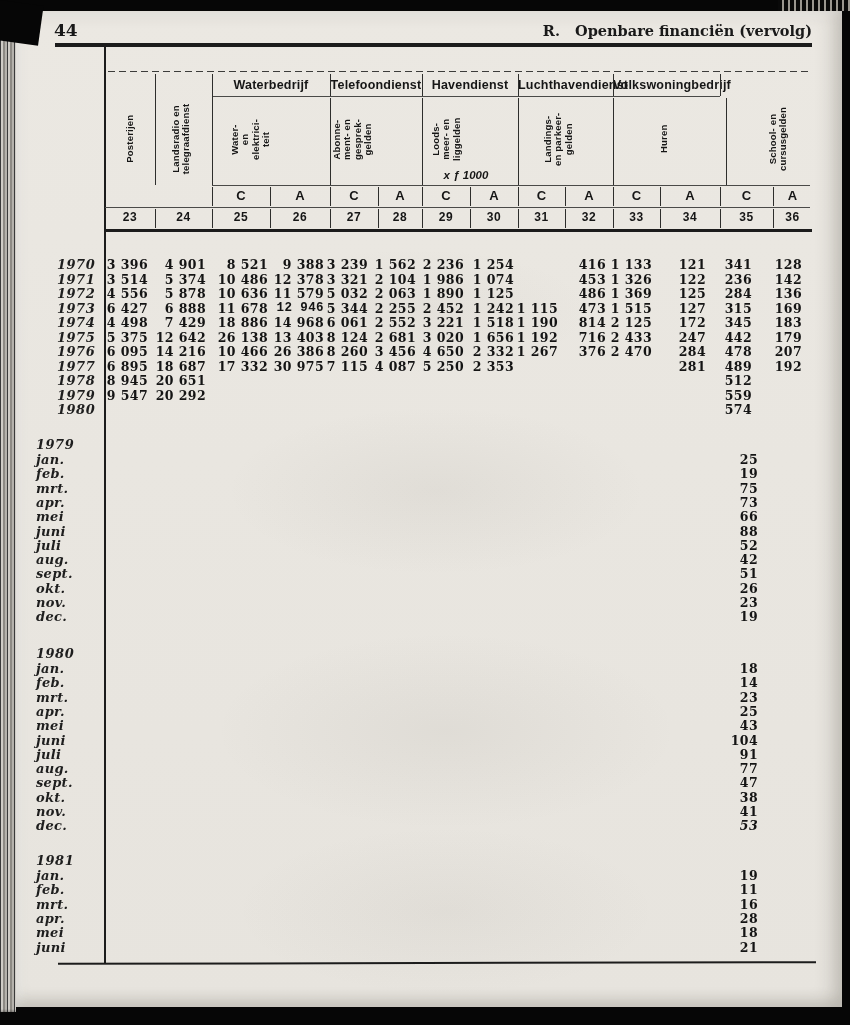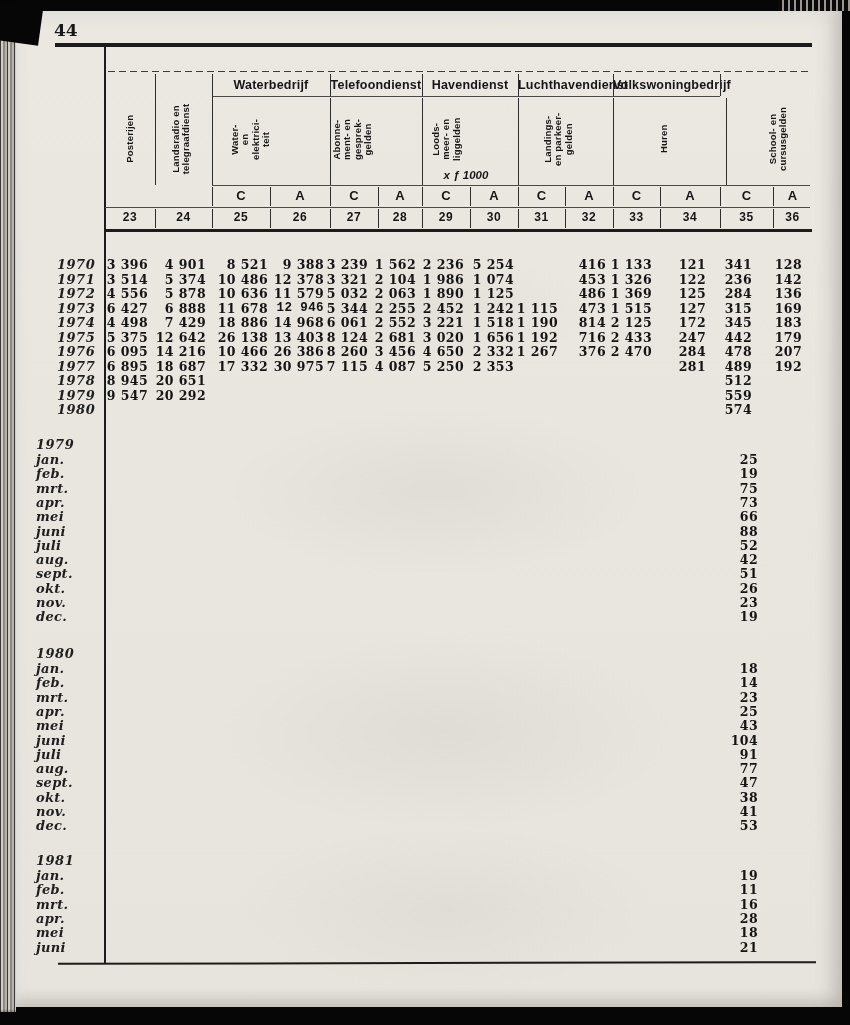--- a/index.html
+++ b/index.html
@@ -45,20 +45,21 @@
   .mon{font:italic 700 13px "DejaVu Serif",serif;color:#1e1e1e;letter-spacing:.3px;}
 </style>
 </head>
 <body>
 
 <div id="canvas">
   <div id="page"></div>
   <div id="bleed"></div>
 
   <div class="abs pgnum" style="left:54px;top:20px;">44</div>
+  <div class="abs section" style="left:392px;top:22px;width:420px;">R.   Openbare financiën (vervolg)</div>
   <div class="abs rule" style="left:55px;top:43px;width:757px;height:4px;"></div>
 
   <div class="abs dashed" style="left:108px;top:71px;width:702px;"></div>
 
   <div class="abs rule" style="left:104px;top:45px;width:2px;height:919px;"></div>
   <div class="abs thin" style="left:212px;top:185px;width:598px;height:1px;"></div>
   <div class="abs thin" style="left:105px;top:207px;width:705px;height:1px;"></div>
   <div class="abs rule" style="left:104px;top:229px;width:708px;height:3px;"></div>
   <div class="abs rule" style="left:58px;top:962px;width:758px;height:2px;transform:rotate(-0.12deg);"></div>
 
@@ -156,21 +157,21 @@
       <div class="abs tick" style="left: 720px; top: 209px; height: 19px;"></div>
       <div class="abs tick" style="left: 773px; top: 209px; height: 19px;"></div>
       <div class="abs yr" style="left: 57px; top: 257px;">1970</div>
       <div class="abs num" style="left: 70px; top: 257px; width: 78px;">3 396</div>
       <div class="abs num" style="left: 128px; top: 257px; width: 78px;">4 901</div>
       <div class="abs num" style="left: 190px; top: 257px; width: 78px;">8 521</div>
       <div class="abs num" style="left: 246px; top: 257px; width: 78px;">9 388</div>
       <div class="abs num" style="left: 290px; top: 257px; width: 78px;">3 239</div>
       <div class="abs num" style="left: 338px; top: 257px; width: 78px;">1 562</div>
       <div class="abs num" style="left: 386px; top: 257px; width: 78px;">2 236</div>
-      <div class="abs num" style="left: 436px; top: 257px; width: 78px;">5 254</div>
+      <div class="abs num" style="left: 436px; top: 257px; width: 78px;">1 254</div>
       <div class="abs num" style="left: 528px; top: 257px; width: 78px;">416</div>
       <div class="abs num" style="left: 574px; top: 257px; width: 78px;">1 133</div>
       <div class="abs num" style="left: 628px; top: 257px; width: 78px;">121</div>
       <div class="abs num" style="left: 674px; top: 257px; width: 78px;">341</div>
       <div class="abs num" style="left: 724px; top: 257px; width: 78px;">128</div>
       <div class="abs yr" style="left: 57px; top: 271.5px;">1971</div>
       <div class="abs num" style="left: 70px; top: 271.5px; width: 78px;">3 514</div>
       <div class="abs num" style="left: 128px; top: 271.5px; width: 78px;">5 374</div>
       <div class="abs num" style="left: 190px; top: 271.5px; width: 78px;">10 486</div>
       <div class="abs num" style="left: 246px; top: 271.5px; width: 78px;">12 378</div>
@@ -321,21 +322,21 @@
       <div class="abs num" style="left: 690px; top: 746.8px; width: 68px;">91</div>
       <div class="abs mon" style="left: 36px; top: 761.1px;">aug.</div>
       <div class="abs num" style="left: 690px; top: 761.1px; width: 68px;">77</div>
       <div class="abs mon" style="left: 36px; top: 775.4px;">sept.</div>
       <div class="abs num" style="left: 690px; top: 775.4px; width: 68px;">47</div>
       <div class="abs mon" style="left: 36px; top: 789.7px;">okt.</div>
       <div class="abs num" style="left: 690px; top: 789.7px; width: 68px;">38</div>
       <div class="abs mon" style="left: 36px; top: 804px;">nov.</div>
       <div class="abs num" style="left: 690px; top: 804px; width: 68px;">41</div>
       <div class="abs mon" style="left: 36px; top: 818.3px;">dec.</div>
-      <div class="abs num" style="left: 690px; top: 818.3px; width: 68px;">53</div>
+      <div class="abs num" style="left: 690px; top: 818.3px; width: 68px; font-style: italic;">53</div>
       <div class="abs yr" style="left: 36px; top: 853px;">1981</div>
       <div class="abs mon" style="left: 36px; top: 868px;">jan.</div>
       <div class="abs num" style="left: 690px; top: 868px; width: 68px;">19</div>
       <div class="abs mon" style="left: 36px; top: 882.3px;">feb.</div>
       <div class="abs num" style="left: 690px; top: 882.3px; width: 68px;">11</div>
       <div class="abs mon" style="left: 36px; top: 896.6px;">mrt.</div>
       <div class="abs num" style="left: 690px; top: 896.6px; width: 68px;">16</div>
       <div class="abs mon" style="left: 36px; top: 910.9px;">apr.</div>
       <div class="abs num" style="left: 690px; top: 910.9px; width: 68px;">28</div>
       <div class="abs mon" style="left: 36px; top: 925.2px;">mei</div>

